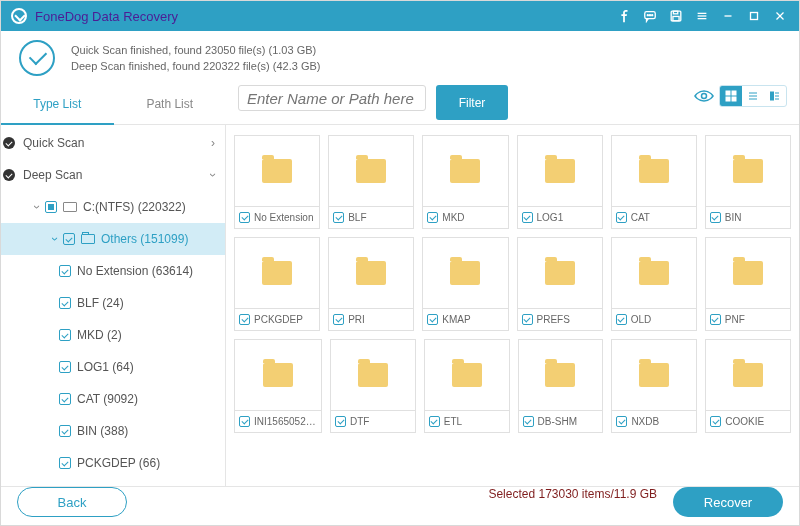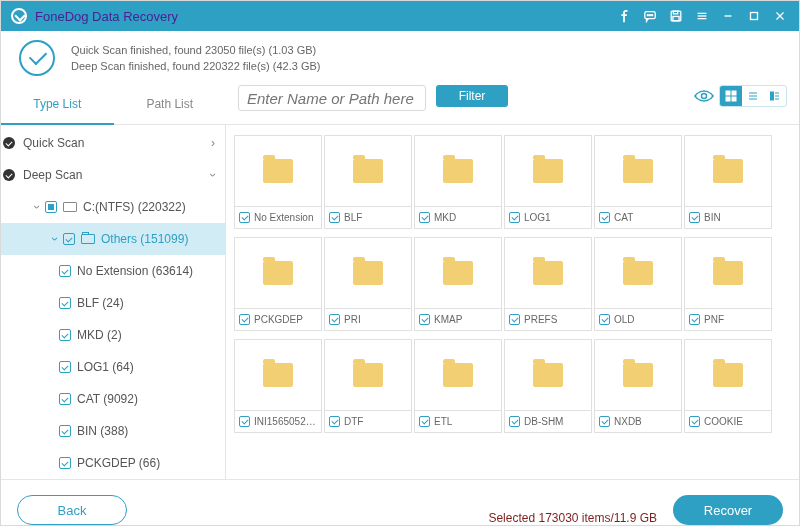--- a/index.html
+++ b/index.html
@@ -16,21 +16,21 @@
 .summary .circle{width:36px;height:36px;border:2px solid #2ea0c4;border-radius:50%;position:relative;margin-right:16px}
 .summary .circle:after{content:"";position:absolute;width:8px;height:14px;border-right:2px solid #2ea0c4;border-bottom:2px solid #2ea0c4;top:6px;left:12px;transform:rotate(45deg)}
 .summary .lines{line-height:16px;font-size:11px;color:#666}
 .toolbar{height:40px;display:flex;align-items:flex-start;border-bottom:1px solid #e5e5e5}
 .tabs{display:flex;width:225px}
 .tab{flex:1;height:40px;display:flex;align-items:center;justify-content:center;font-size:12px;cursor:pointer;color:#888;border-bottom:2px solid transparent}
 .tab.active{color:#2ea0c4;border-bottom-color:#2ea0c4}
 .search{margin-left:12px;width:188px;height:26px;border:1px solid #d9d9d9;border-radius:3px;display:flex;align-items:center;padding:0 8px}
 .search input{border:none;outline:none;flex:1;font-size:15px;font-style:italic;color:#aaa;background:transparent}
 .search .sicon{width:14px;height:14px}
-.filter-btn{margin-left:10px;width:72px;height:22px;background:#2ea0c4;color:#fff;border-radius:3px;display:flex;align-items:center;justify-content:center;font-size:12px;cursor:pointer}
+.filter-btn{margin-left:10px;width:72px;height:35px;background:#2ea0c4;color:#fff;border-radius:3px;display:flex;align-items:center;justify-content:center;font-size:12px;cursor:pointer}
 .toolbar .spacer{flex:1}
 .view-icons{display:flex;align-items:center;gap:4px;padding-right:12px}
 .eye{width:22px;height:18px;display:flex;align-items:center;justify-content:center}
 .eye svg{stroke:#2ea0c4;fill:none;stroke-width:1.5}
 .vgroup{display:flex;border:1px solid #c9e4ef;border-radius:3px;overflow:hidden}
 .vbtn{width:22px;height:20px;display:flex;align-items:center;justify-content:center;font-size:11px;color:#2ea0c4;cursor:pointer}
 .vbtn.active{background:#2ea0c4;color:#fff}
 .vbtn svg{stroke:currentColor;fill:currentColor}
 .body{flex:1;display:flex;overflow:hidden}
 .sidebar{width:225px;border-right:1px solid #e5e5e5;overflow-y:auto;padding-top:2px}
@@ -44,30 +44,30 @@
 .srow .dot{width:12px;height:12px;border-radius:50%;background:#333;display:inline-flex;align-items:center;justify-content:center;margin-right:8px}
 .srow .dot:after{content:"";width:5px;height:3px;border-left:1.5px solid #fff;border-bottom:1.5px solid #fff;transform:rotate(-45deg);margin-top:-1px}
 .srow .cb{width:12px;height:12px;border:1px solid #2ea0c4;border-radius:2px;display:inline-flex;align-items:center;justify-content:center;margin-right:6px}
 .srow .cb.partial:after{content:"";width:6px;height:6px;background:#2ea0c4}
 .srow .cb.checked:after{content:"";width:5px;height:3px;border-left:1.5px solid #2ea0c4;border-bottom:1.5px solid #2ea0c4;transform:rotate(-45deg);margin-top:-1px}
 .srow .hd{width:14px;height:10px;border:1px solid #888;border-radius:1px;margin-right:6px;position:relative}
 .srow .fd{width:14px;height:10px;border:1px solid #2ea0c4;border-radius:1px;margin-right:6px;position:relative}
 .srow .fd:before{content:"";position:absolute;top:-3px;left:0;width:5px;height:2px;border:1px solid #2ea0c4;border-bottom:none}
 .srow .chev{margin-left:auto;color:#888}
 .grid{flex:1;overflow:auto;padding:10px 8px}
-.grow{display:flex;gap:2px;margin-bottom:8px}
+.grow{display:flex;gap:8px;margin-bottom:8px}
 .card{width:88px;height:94px;border:1px solid #e0e0e0;display:flex;flex-direction:column;cursor:pointer}
 .card .thumb{flex:1;display:flex;align-items:center;justify-content:center}
 .card .folder{width:30px;height:24px;background:#f3cf73;border-radius:2px;position:relative}
 .card .folder:before{content:"";position:absolute;top:-4px;left:0;width:12px;height:4px;background:#f3cf73;border-radius:2px 2px 0 0}
 .card .cbar{height:22px;border-top:1px solid #e0e0e0;display:flex;align-items:center;padding:0 4px;gap:4px}
 .card .cb2{width:11px;height:11px;border:1px solid #2ea0c4;border-radius:2px;display:flex;align-items:center;justify-content:center;flex-shrink:0}
 .card .cb2:after{content:"";width:5px;height:3px;border-left:1.5px solid #2ea0c4;border-bottom:1.5px solid #2ea0c4;transform:rotate(-45deg);margin-top:-1px}
 .card .lbl{font-size:10px;color:#666;white-space:nowrap;overflow:hidden;text-overflow:ellipsis}
-.footer{height:46px;border-top:1px solid #e5e5e5;display:flex;align-items:flex-end;padding:0 16px}
+.footer{height:39px;border-top:1px solid #e5e5e5;display:flex;align-items:flex-start;padding:0 16px}
 .btn{width:110px;height:30px;border-radius:15px;display:flex;align-items:center;justify-content:center;font-size:13px;cursor:pointer}
 .btn.secondary{border:1px solid #2ea0c4;color:#2ea0c4;background:#fff}
 .btn.primary{background:#2ea0c4;color:#fff}
 .footer .status{flex:1;text-align:right;padding-right:16px;font-size:12px;color:#7f1d1d}
 </style>
 </head>
 <body>
 
 <div class="window">
   <div class="titlebar">

